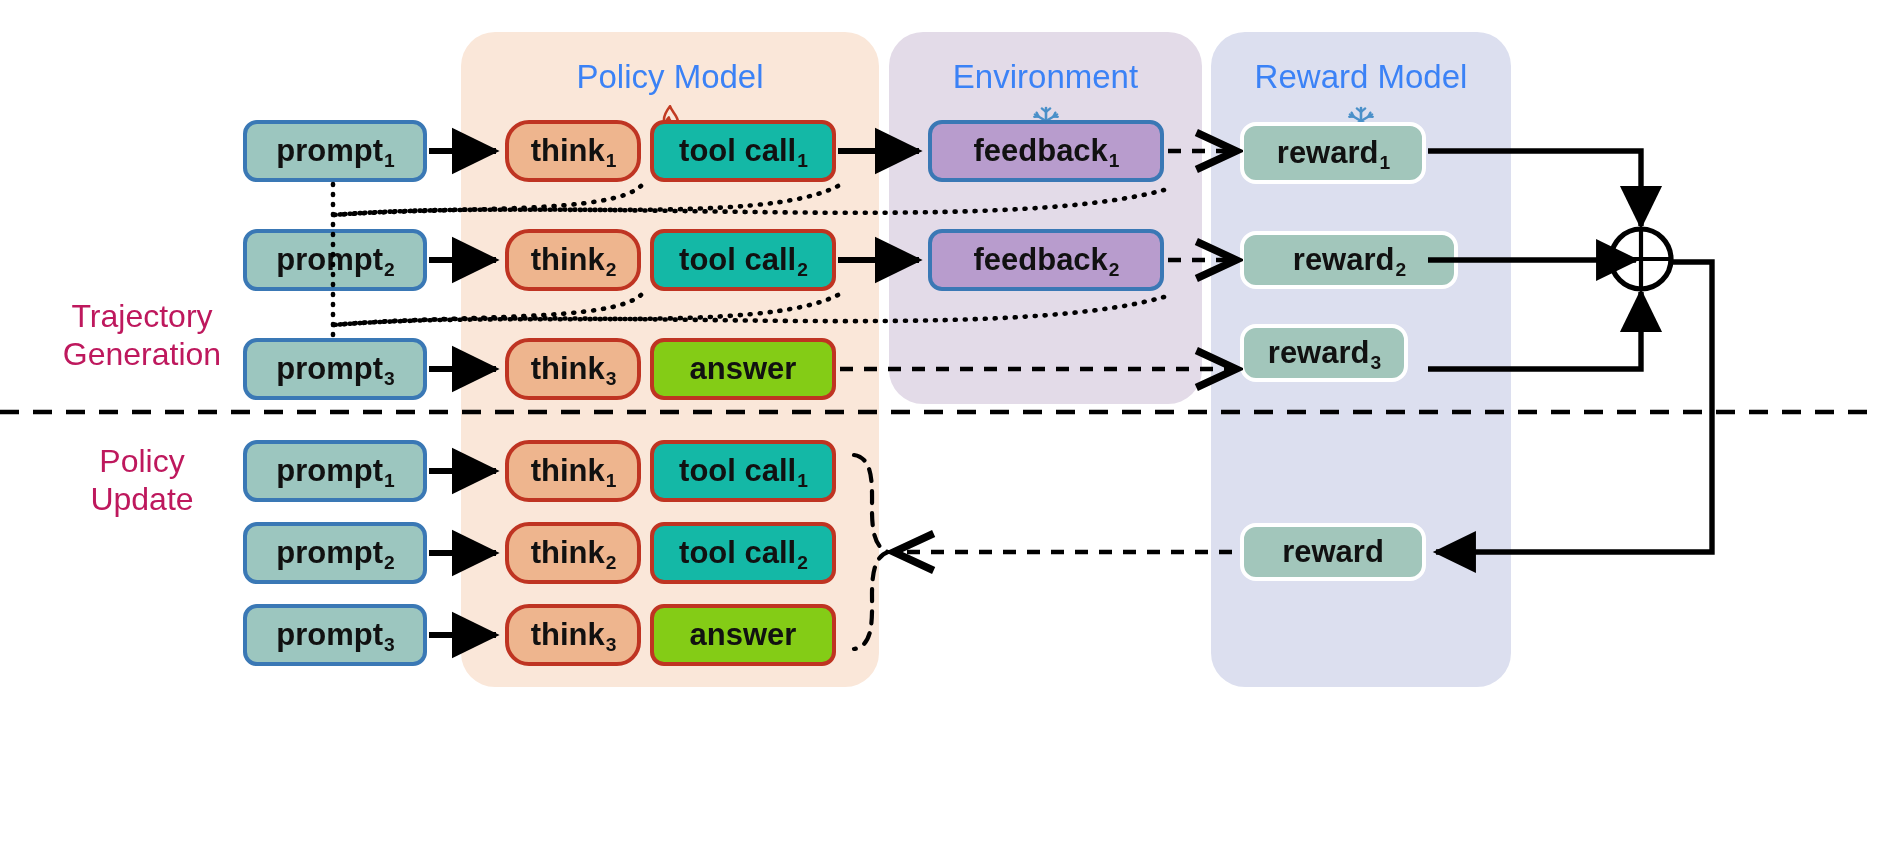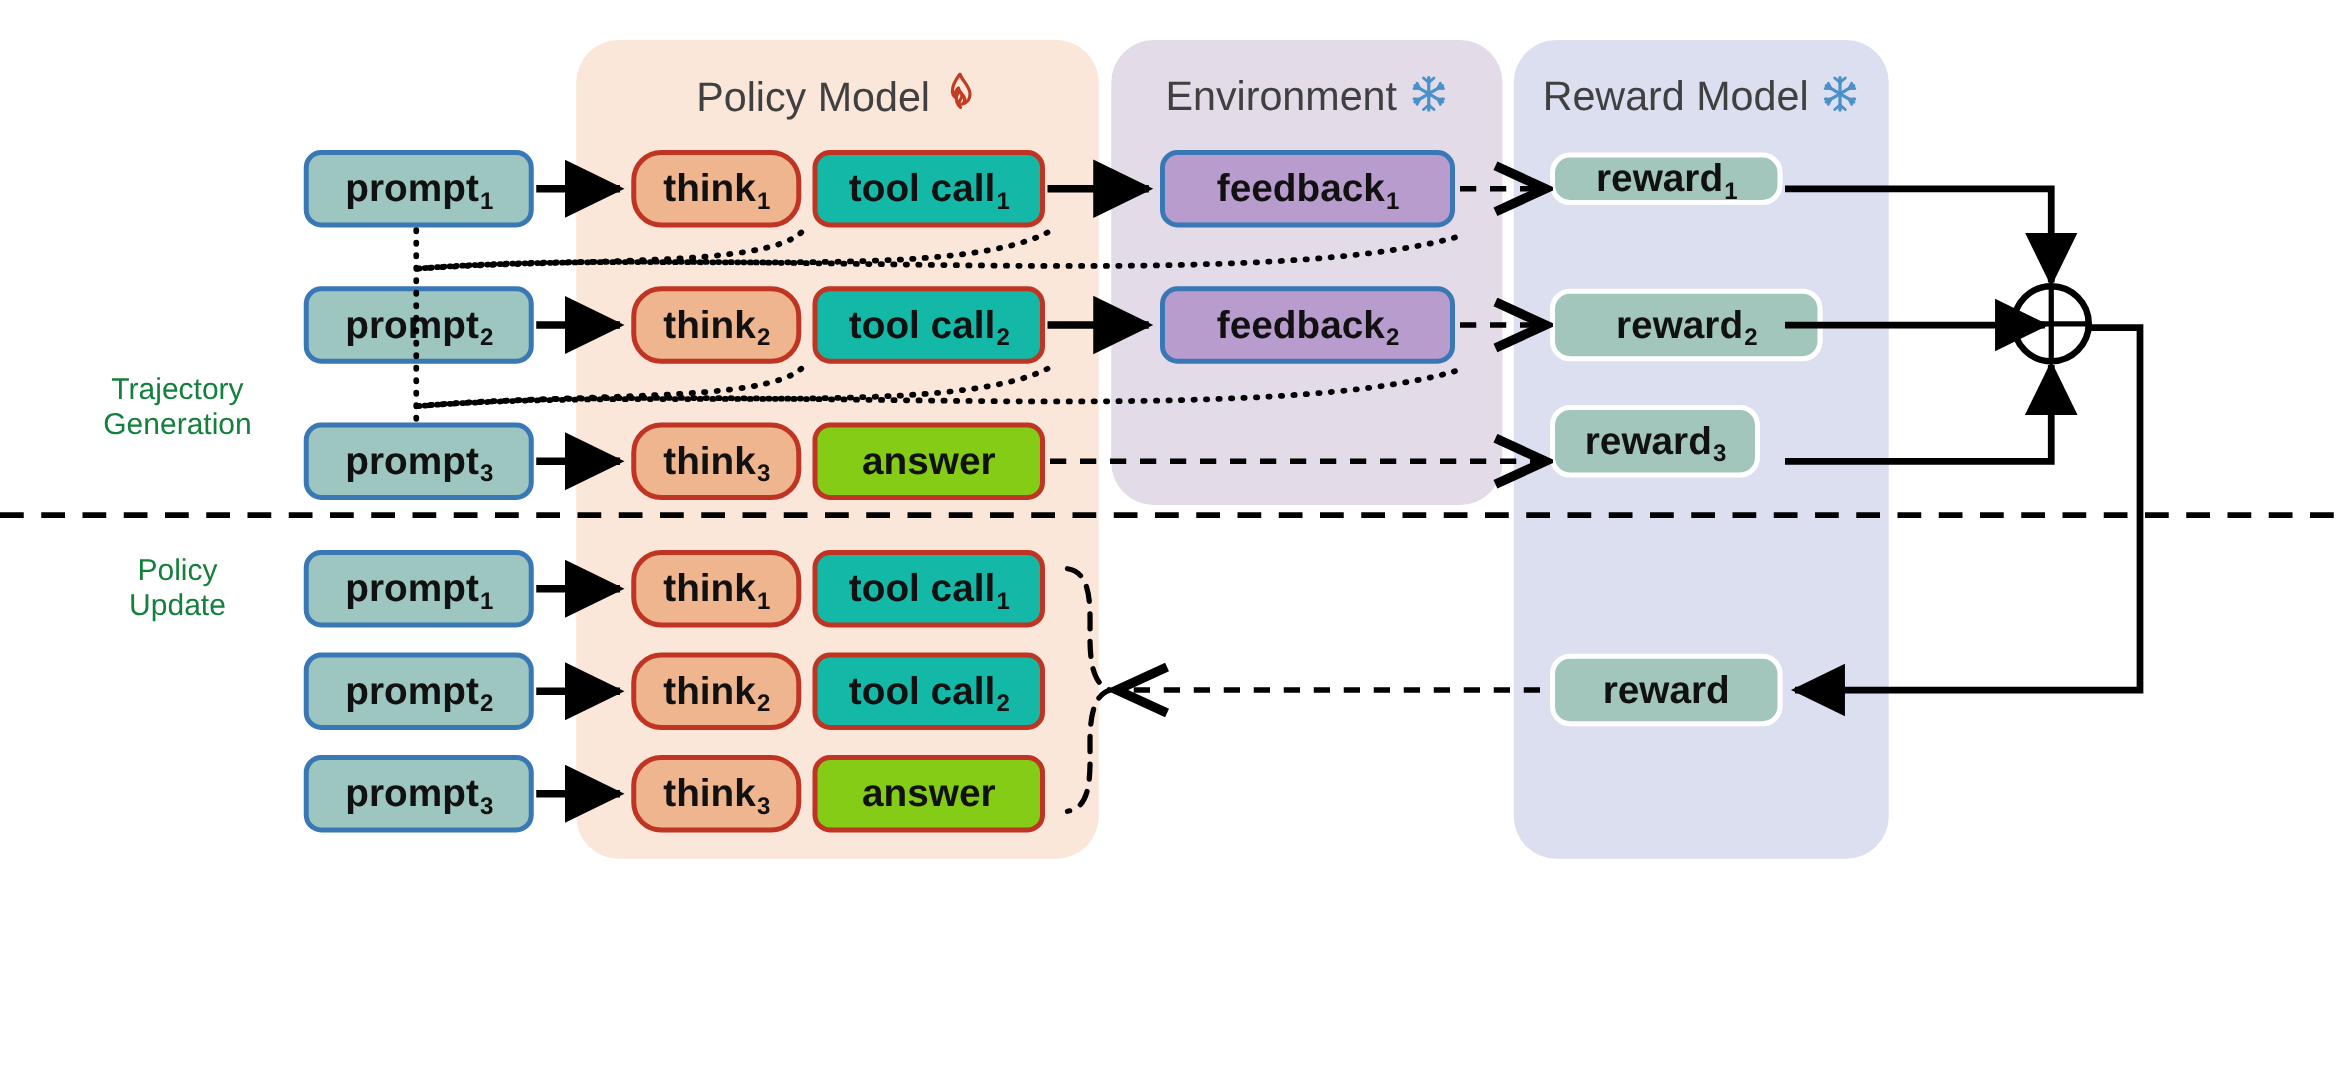--- a/index.html
+++ b/index.html
@@ -1,31 +1,31 @@
 <!DOCTYPE html>
 <html><head>
 <meta charset="utf-8">
 <style>
   html,body{margin:0;padding:0;background:#fff;}
   body{width:1878px;height:854px;font-family:"Liberation Sans",sans-serif;position:relative;overflow:hidden;}
   #stage{position:absolute;left:0;top:0;width:1878px;height:854px;}
   .panel{position:absolute;border-radius:34px;}
-  .panel-title{position:absolute;font-size:33px;color:#404040;white-space:nowrap;
-    display:flex;align-items:center;gap:9px;font-family:"Liberation Sans",sans-serif;}
+  .panel-title{position:absolute;font-size:33px;color:#3b82f6;white-space:nowrap;
+    display:flex;align-items:center;gap:9px;font-family:"Liberation Sans",sans-serif;flex-direction:column;}
   .node{position:absolute;display:flex;align-items:center;justify-content:center;
         box-sizing:border-box;font-size:31px;color:#111;white-space:nowrap;font-weight:bold;}
   .node .lbl{display:inline-block;}
   .node sub{font-size:0.62em;vertical-align:baseline;position:relative;top:6px;left:1px;}
   .n-prompt{background:#9cc6bf;border:4px solid #3a78b5;border-radius:14px;}
   .n-think{background:#eeb58e;border:4px solid #bf3422;border-radius:24px;}
   .n-tool{background:#14b8a6;border:4px solid #bf3422;border-radius:14px;}
   .n-answer{background:#84cc16;border:4px solid #bf3422;border-radius:14px;}
   .n-feedback{background:#b89ccd;border:4px solid #3a78b5;border-radius:14px;}
   .n-reward{background:#a2c6bb;border:4px solid #ffffff;border-radius:16px;}
-  .side-label{position:absolute;text-align:center;font-size:24px;color:#15803d;line-height:1.18;}
+  .side-label{position:absolute;text-align:center;font-size:32px;color:#be185d;line-height:1.18;}
   svg.overlay{position:absolute;left:0;top:0;width:1878px;height:854px;pointer-events:none;}
   .flame{font-size:31px;line-height:1;}
   .snow{font-size:31px;line-height:1;}
 </style>
 </head>
 <body>
 
 <div id="stage">
 
   <div class="panel" style="left:461px;top:32px;width:418px;height:655px;background:#fae7d9;"></div>
@@ -113,21 +113,21 @@
   </div>
   <div class="node n-think" style="left:505px;top:120px;width:136px;height:62px;">
     <span class="lbl"><span>think</span><sub>1</sub></span>
   </div>
   <div class="node n-tool" style="left:650px;top:120px;width:186px;height:62px;">
     <span class="lbl"><span>tool call</span><sub>1</sub></span>
   </div>
   <div class="node n-feedback" style="left:928px;top:120px;width:236px;height:62px;">
     <span class="lbl"><span>feedback</span><sub>1</sub></span>
   </div>
-  <div class="node n-reward" style="left:1240px;top:122px;width:186px;height:42px;">
+  <div class="node n-reward" style="left:1240px;top:122px;width:186px;height:62px;">
     <span class="lbl"><span>reward</span><sub>1</sub></span>
   </div>
 
   <div class="node n-prompt" style="left:243px;top:229px;width:184px;height:62px;">
     <span class="lbl"><span>prompt</span><sub>2</sub></span>
   </div>
   <div class="node n-think" style="left:505px;top:229px;width:136px;height:62px;">
     <span class="lbl"><span>think</span><sub>2</sub></span>
   </div>
   <div class="node n-tool" style="left:650px;top:229px;width:186px;height:62px;">

